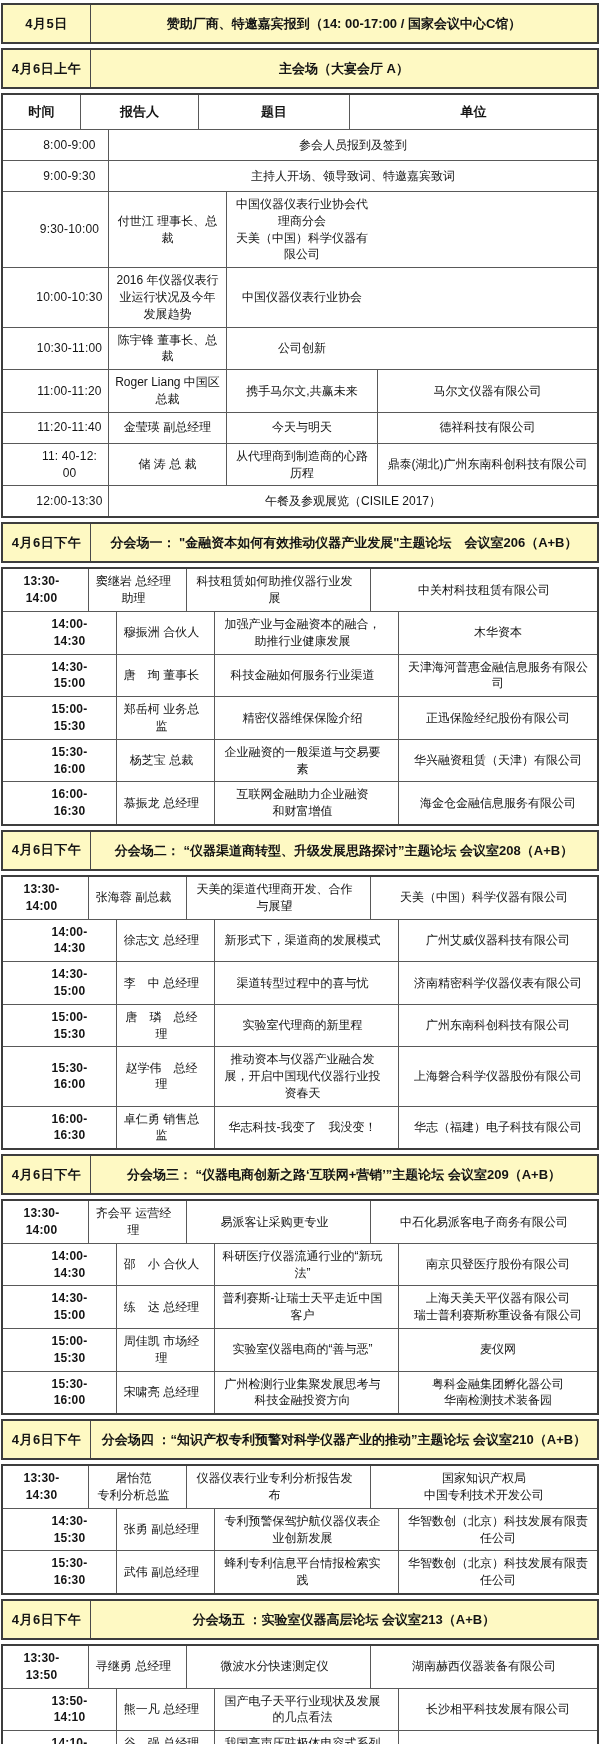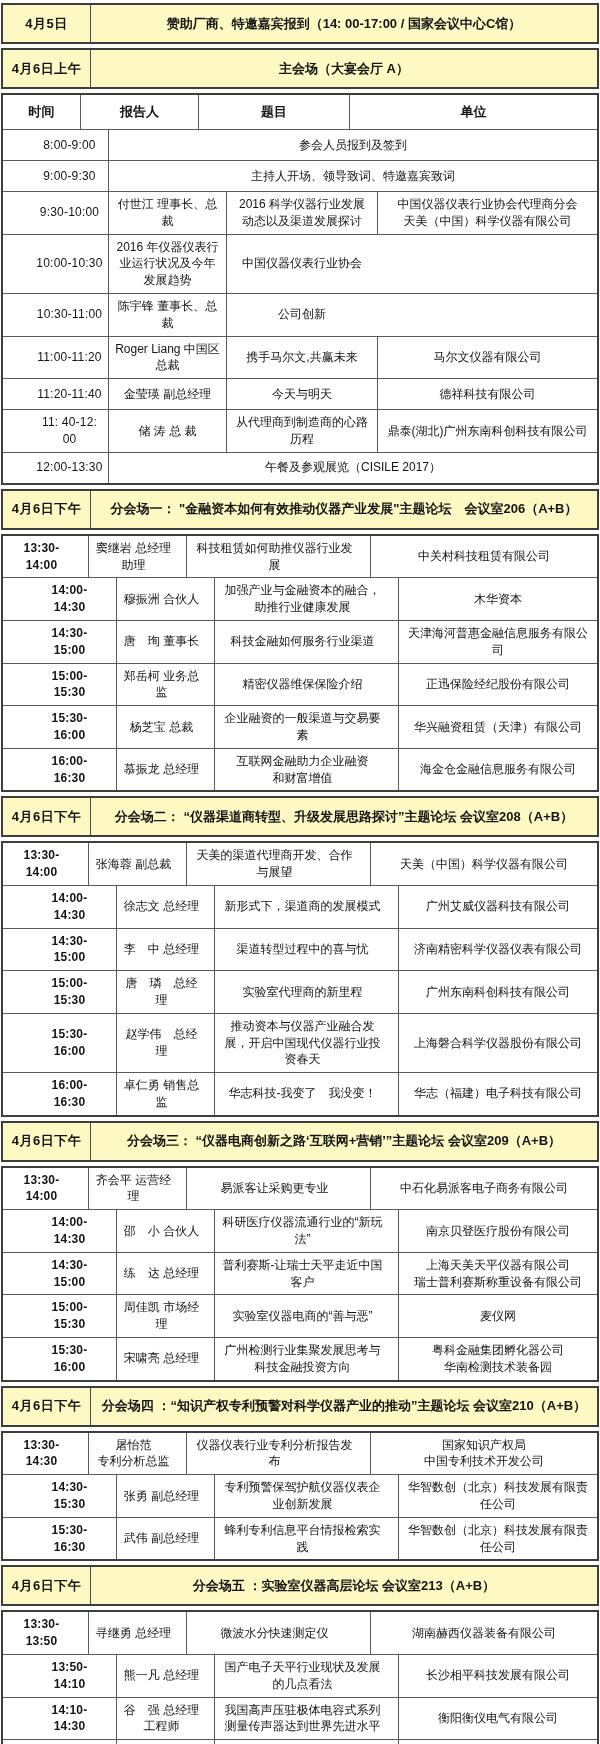--- a/index.html
+++ b/index.html
@@ -96,21 +96,20 @@
         <div class="cell time">8:00-9:00</div>
         <div class="cell span">参会人员报到及签到</div>
       </div>
       <div class="row spanrow">
         <div class="cell time">9:00-9:30</div>
         <div class="cell span">主持人开场、领导致词、特邀嘉宾致词</div>
       </div>
       <div class="row cells">
         <div class="cell time">9:30-10:00</div>
         <div class="cell speaker">付世江 理事长、总裁</div>
-        <div class="cell topic">2016 科学仪器行业发展动态以及渠道发展探讨</div>
         <div class="cell org">中国仪器仪表行业协会代理商分会
 天美（中国）科学仪器有限公司</div>
       </div>
       <div class="row cells">
         <div class="cell time">10:00-10:30</div>
         <div class="cell topic">2016 年仪器仪表行业运行状况及今年发展趋势</div>
         <div class="cell org">中国仪器仪表行业协会</div>
       </div>
       <div class="row cells">
         <div class="cell time">10:30-11:00</div>

